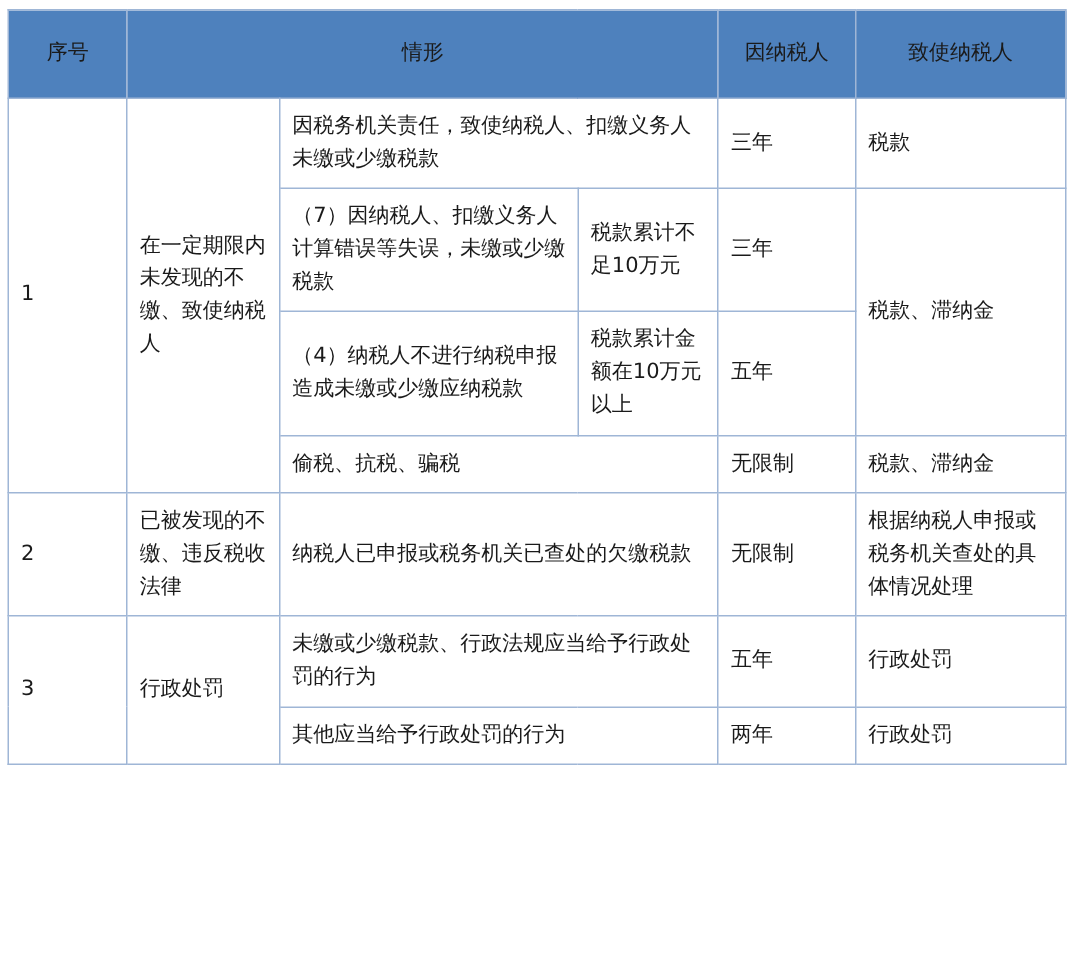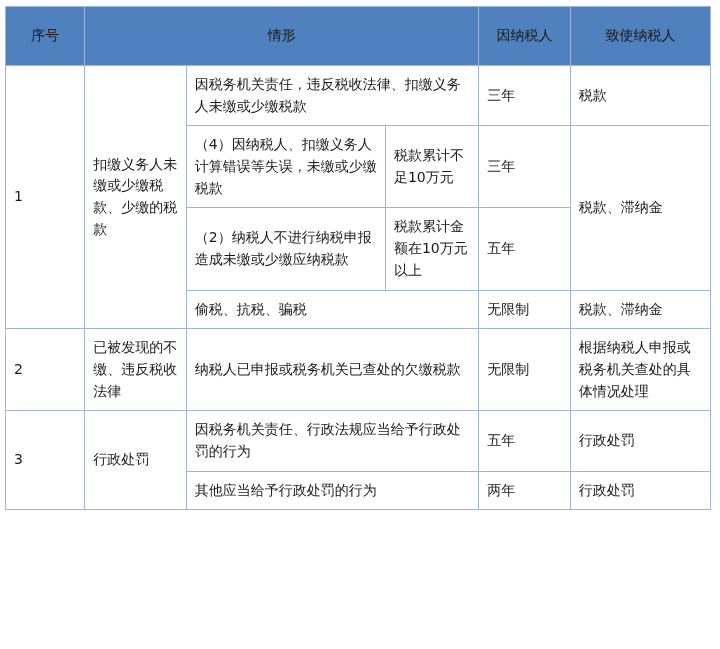--- a/index.html
+++ b/index.html
@@ -88,54 +88,54 @@
         <th>序号</th>
         <th colspan="3">情形</th>
         <th>因纳税人</th>
         <th>致使纳税人</th>
       </tr>
     </thead>
     <tbody>
 
       <tr>
         <td class="num" rowspan="4">1</td>
-        <td class="top" rowspan="4">扣缴义务人未缴或少缴税款、少缴的税款</td>
-        <td class="top" colspan="2">因税务机关责任，违反税收法律、扣缴义务人未缴或少缴税款</td>
+        <td class="top" rowspan="4">在一定期限内未发现的不缴、致使纳税人</td>
+        <td class="top" colspan="2">因税务机关责任，致使纳税人、扣缴义务人未缴或少缴税款</td>
         <td class="top">三年</td>
         <td class="top">税款</td>
       </tr>
       <tr>
-        <td class="mid">（4）因纳税人、扣缴义务人计算错误等失误，未缴或少缴税款</td>
+        <td class="mid">（7）因纳税人、扣缴义务人计算错误等失误，未缴或少缴税款</td>
         <td class="mid">税款累计不足10万元</td>
         <td class="top">三年</td>
         <td class="mid" rowspan="2">税款、滞纳金</td>
       </tr>
       <tr>
-        <td class="mid">（2）纳税人不进行纳税申报造成未缴或少缴应纳税款</td>
+        <td class="mid">（4）纳税人不进行纳税申报造成未缴或少缴应纳税款</td>
         <td class="mid">税款累计金额在10万元以上</td>
         <td class="top">五年</td>
       </tr>
       <tr>
         <td class="mid" colspan="2">偷税、抗税、骗税</td>
         <td class="mid">无限制</td>
         <td class="mid">税款、滞纳金</td>
       </tr>
 
       <tr>
         <td class="num">2</td>
         <td class="top">已被发现的不缴、违反税收法律</td>
         <td class="top" colspan="2">纳税人已申报或税务机关已查处的欠缴税款</td>
         <td class="top">无限制</td>
         <td class="top">根据纳税人申报或税务机关查处的具体情况处理</td>
       </tr>
 
       <tr>
         <td class="num" rowspan="2">3</td>
         <td class="mid" rowspan="2">行政处罚</td>
-        <td class="top" colspan="2">因税务机关责任、行政法规应当给予行政处罚的行为</td>
+        <td class="top" colspan="2">未缴或少缴税款、行政法规应当给予行政处罚的行为</td>
         <td class="top">五年</td>
         <td class="top">行政处罚</td>
       </tr>
       <tr class="lastrow">
         <td class="mid" colspan="2">其他应当给予行政处罚的行为</td>
         <td class="mid faded">两年</td>
         <td class="mid faded">行政处罚</td>
       </tr>
 
     </tbody>

